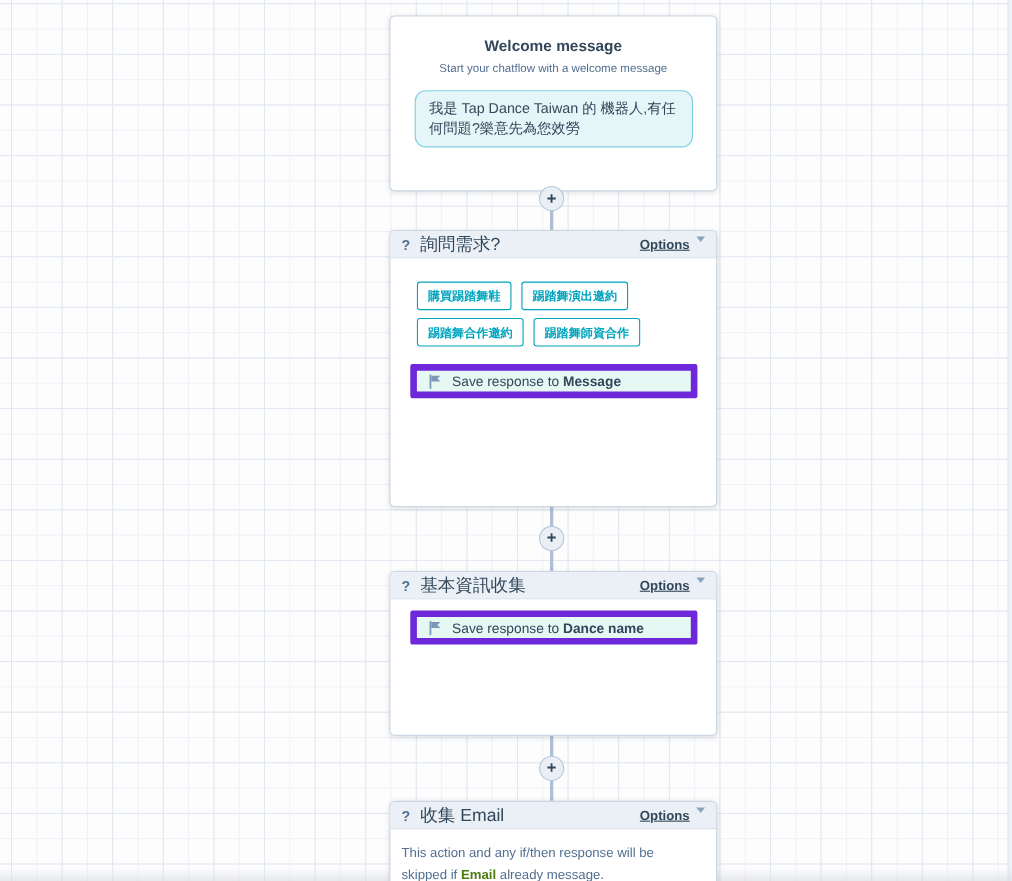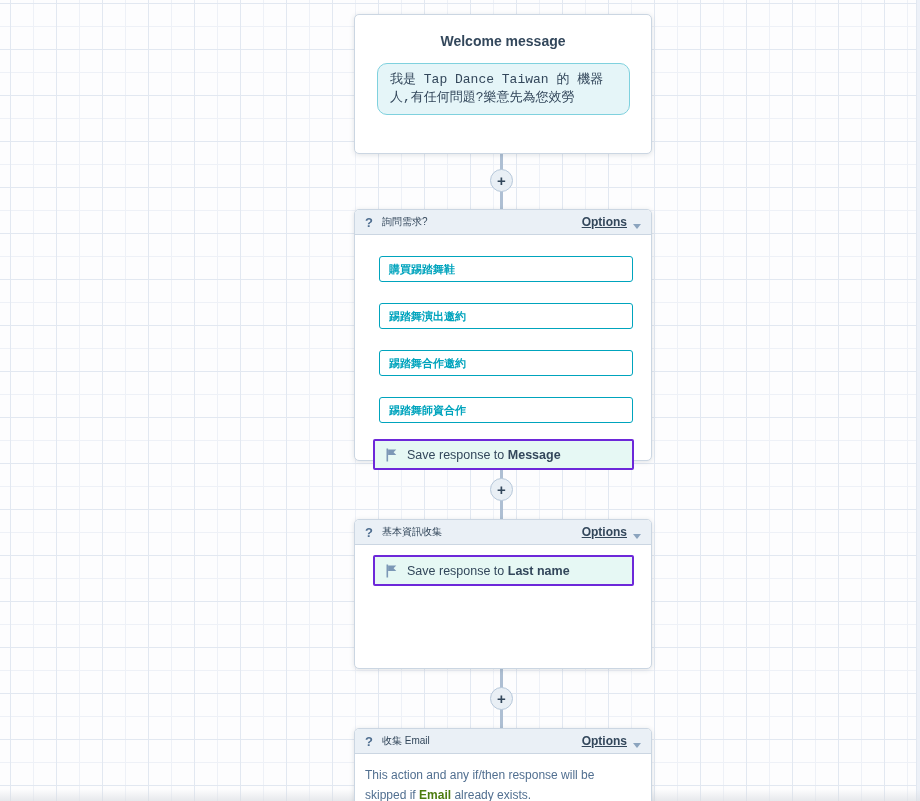--- a/index.html
+++ b/index.html
@@ -29,41 +29,41 @@
   .node{
     position:absolute;left:354px;width:298px;box-sizing:border-box;
     background:#ffffff;border:1px solid #cbd6e2;border-radius:5px;
     box-shadow:0 1px 5px rgba(45,62,80,0.14);z-index:2;
   }
   .node-header{
     height:25px;box-sizing:border-box;background:#eaf0f6;border-bottom:1px solid #cbd6e2;
     border-radius:4px 4px 0 0;display:flex;align-items:center;padding:0 10px;
   }
   .q-icon{font-weight:700;font-size:13px;color:#4f6e90;margin-right:9px;}
-  .node-header-title{font-size:10px;font-weight:500;color:#33475b;}
-  .options-link{margin-left:auto;display:flex;align-items:flex-end;cursor:pointer;}
+  .node-header-title{font-size:16px;font-weight:500;color:#33475b;}
+  .options-link{margin-left:auto;display:flex;align-items:flex-start;cursor:pointer;}
   .options-text{font-size:12px;font-weight:700;color:#33475b;text-decoration:underline;}
   .caret{width:0;height:0;border-left:4px solid transparent;border-right:4px solid transparent;border-top:5px solid #8ba4be;margin-left:6px;}
   .bubble{
     background:#e5f5f8;border:1px solid #7fd1de;border-radius:10px;
     padding:7px 12px;font-size:13px;line-height:18px;color:#33475b;box-sizing:border-box;
   }
   .welcome-title{margin-top:18px;text-align:center;font-size:14px;font-weight:700;color:#33475b;}
   .welcome-subtitle{margin-top:7px;text-align:center;font-size:10.5px;color:#516f90;}
-  .welcome-bubble{margin:14px 21px 0 22px;font-family:Liberation Mono, monospace;}
+  .welcome-bubble{margin:14px 21px 0 22px;}
   .ask-bubble{display:inline-block;margin:18px 0 0 22px;}
-  .qr-wrap{display:flex;flex-wrap:wrap;gap:21px 9px;margin:21px 18px 0 24px;flex-direction:column;}
+  .qr-wrap{display:flex;flex-wrap:wrap;gap:7px 9px;margin:21px 18px 0 24px;}
   .qr-btn{
     background:#ffffff;border:1px solid #00a4bd;border-radius:3px;color:#00a4bd;
     height:26px;box-sizing:border-box;display:flex;align-items:center;
     padding:0 9px;font-size:11px;font-weight:700;cursor:pointer;
   }
   .save-bar{
     margin:16px 17px 0 18px;height:31px;box-sizing:border-box;
-    background:#e6f8f4;border:2px solid #6d28d9;border-radius:2px;
+    background:#e6f8f4;border:6px solid #6d28d9;border-radius:2px;
     display:flex;align-items:center;padding:0 10px;
   }
   .save-bar .flag{margin-right:9px;display:flex;align-items:center;}
   .save-text{font-size:12.5px;color:#33475b;}
   .save-field{font-weight:700;}
   .basic-bubble{margin:16px 19px 0 22px;}
   .basic-save{margin-top:10px;}
   .email-body{margin:11px 12px 0 10px;font-size:12px;line-height:20px;color:#516f90;}
   .email-bold{font-weight:700;color:#4d7c0f;}
 </style>
@@ -79,22 +79,23 @@
   <div class="plus-btn" style="top:169px;">
     <span>+</span>
   </div>
   <div class="plus-btn" style="top:478px;">
     <span>+</span>
   </div>
   <div class="plus-btn" style="top:687px;">
     <span>+</span>
   </div>
 
-  <div class="node" style="top:14px;height:140px;">
+  <div class="node" style="top:14px;height:160px;">
     <div class="welcome-title">Welcome message</div>
+    <div class="welcome-subtitle">Start your chatflow with a welcome message</div>
     <div class="bubble welcome-bubble">我是 Tap Dance Taiwan 的 機器人,有任何問題?樂意先為您效勞</div>
   </div>
 
   <div class="node" style="top:209px;height:252px;">
     <div class="node-header">
       <span class="q-icon">?</span>
       <span class="node-header-title">詢問需求?</span>
       <span class="options-link">
         <span class="options-text">Options</span>
         <span class="caret"></span>
@@ -129,34 +130,34 @@
       </span>
     </div>
     <div class="save-bar basic-save">
       <span class="flag">
         <svg width="13" height="14" viewBox="0 0 13 14">
           <rect x="1.5" y="0.5" width="1.6" height="13" fill="#7c98b6"></rect>
           <path d="M3.1 1.5 h8.2 L8.6 4.2 L11.3 6.9 H3.1 Z" fill="#7c98b6"></path>
         </svg>
       </span>
       <span class="save-text">
-        <span>Save response to</span>&nbsp;<span class="save-field">Last name</span>
+        <span>Save response to</span>&nbsp;<span class="save-field">Dance name</span>
       </span>
     </div>
   </div>
 
   <div class="node" style="top:728px;height:92px;">
     <div class="node-header">
       <span class="q-icon">?</span>
       <span class="node-header-title">收集 Email</span>
       <span class="options-link">
         <span class="options-text">Options</span>
         <span class="caret"></span>
       </span>
     </div>
     <div class="email-body">
-      <span>This action and any if/then response will be skipped if </span><span class="email-bold">Email</span><span> already exists.</span>
+      <span>This action and any if/then response will be skipped if </span><span class="email-bold">Email</span><span> already message.</span>
     </div>
   </div>
 
   <div class="right-strip"></div>
   <div class="bottom-fade"></div>
 </div>
 
 </body></html>

